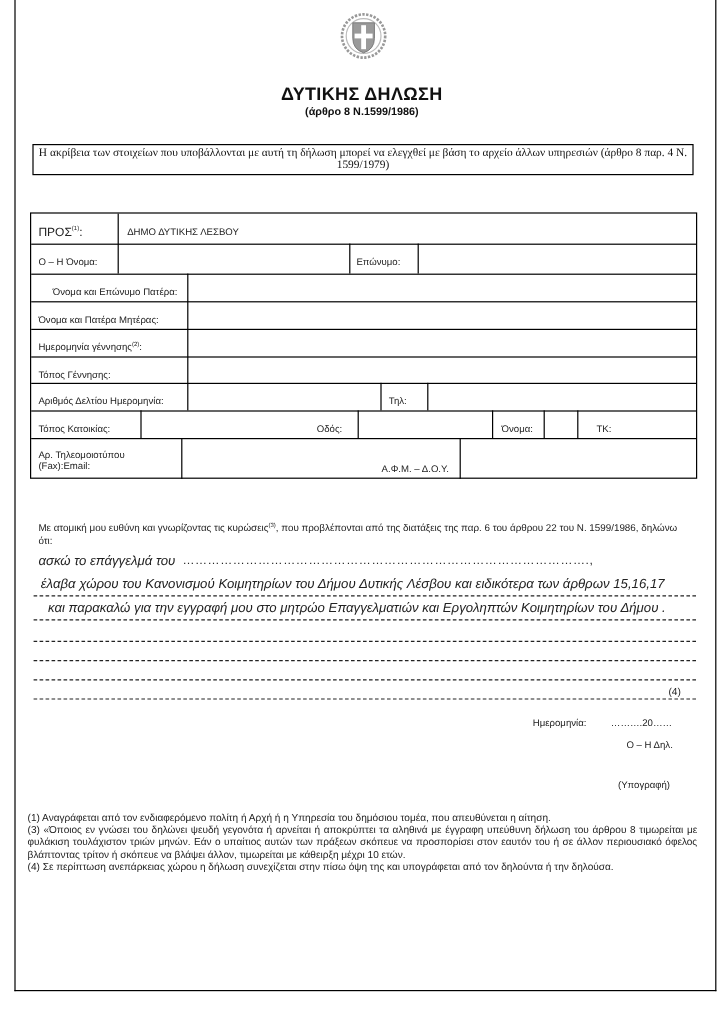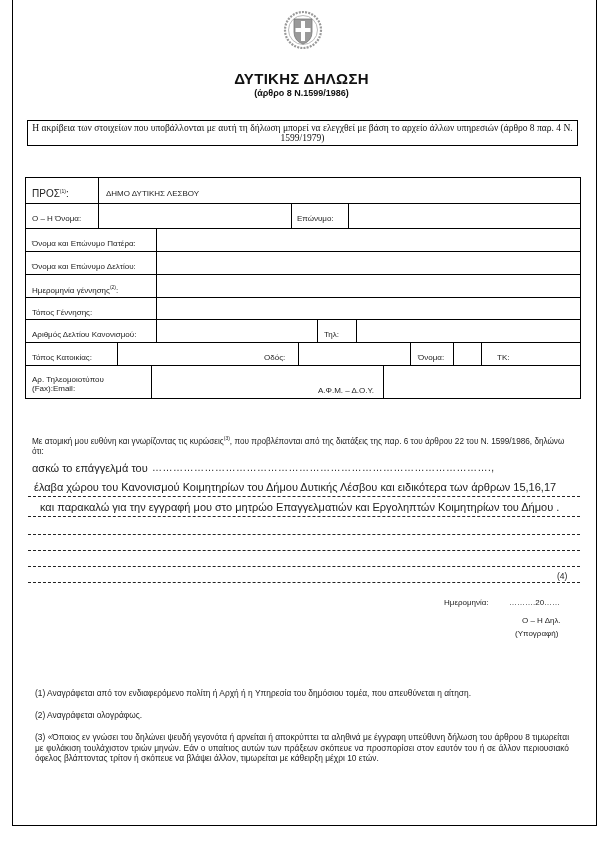--- a/index.html
+++ b/index.html
@@ -13,27 +13,27 @@
   .form { position: absolute; left: 25px; top: 177px; width: 556px; height: 222px; border: 1px solid #000; box-sizing: border-box; }
   .hl { position: absolute; left: 0; width: 100%; height: 0; border-top: 1px solid #000; }
   .vl { position: absolute; width: 0; border-left: 1px solid #000; }
   .lbl { position: absolute; font-size: 8px; color: #222; white-space: nowrap; }
   .lbl sup { font-size: 5px; }
   .val { position: absolute; font-size: 8px; color: #222; white-space: nowrap; }
   .field { position: absolute; background: transparent; }
 
   .body-text { position: absolute; left: 32px; top: 433px; width: 545px; font-size: 8.2px; line-height: 10px; color: #222; }
   .body-text sup { font-size: 5px; }
-  .hand-line { position: absolute; left: 28px; width: 552px; font-size: 11px; color: #222; white-space: nowrap; }
+  .hand-line { position: absolute; left: 28px; width: 552px; font-size: 11px; color: #222; white-space: nowrap; font-style: italic; }
   .dash { position: absolute; left: 28px; width: 552px; height: 0; border-top: 1px dashed #222; }
   .dots { position: absolute; font-size: 10px; color: #222; letter-spacing: 0.5px; }
 
   .sig { position: absolute; font-size: 8px; color: #222; white-space: nowrap; padding-left: 12px; }
   .foot { position: absolute; left: 23px; top: 676px; width: 558px; font-size: 8.4px; line-height: 10.2px; color: #222; text-align: justify; }
-  .foot p { margin: 12px; }
+  .foot p { margin: 0; }
 </style>
 </head>
 <body>
 
 <div class="frame"></div>
 
 <svg class="emblem" viewBox="0 0 40 40">
   <circle cx="20" cy="20" r="18" fill="none" stroke="#999" stroke-width="2.2" stroke-dasharray="2 1.2"></circle>
   <circle cx="20" cy="20" r="14.5" fill="none" stroke="#bbb" stroke-width="1"></circle>
   <path d="M11 9 H29 V22 Q29 31 20 34 Q11 31 11 22 Z" fill="#9a9a9a" stroke="#777" stroke-width="0.8"></path>
@@ -76,33 +76,33 @@
   <div class="vl" style="left:357px; top:187px; height:34px"></div>
 
   <div class="lbl" style="left:6px; top:10px; font-size:10px"><span>ΠΡΟΣ</span><sup>(1)</sup><span>:</span></div>
   <div class="val" style="left:80px; top:11px">ΔΗΜΟ ΔΥΤΙΚΗΣ ΛΕΣΒΟΥ</div>
 
   <div class="lbl" style="left:6px; top:36px">Ο – Η Όνομα:</div>
   <div class="field" style="left:73px; top:26px; width:191px; height:24px"></div>
   <div class="lbl" style="left:271px; top:36px">Επώνυμο:</div>
   <div class="field" style="left:323px; top:26px; width:230px; height:24px"></div>
 
-  <div class="lbl" style="left:6px; top:61px">Όνομα και Επώνυμο Πατέρα:</div>
+  <div class="lbl" style="left:18px; top:61px">Όνομα και Επώνυμο Πατέρα:</div>
   <div class="field" style="left:131px; top:51px; width:422px; height:22px"></div>
 
-  <div class="lbl" style="left:6px; top:84px">Όνομα και Επώνυμο Δελτίου:</div>
+  <div class="lbl" style="left:6px; top:84px">Όνομα και Πατέρα Μητέρας:</div>
   <div class="field" style="left:131px; top:74px; width:422px; height:22px"></div>
 
   <div class="lbl" style="left:6px; top:106px"><span>Ημερομηνία γέννησης</span><sup>(2)</sup><span>:</span></div>
   <div class="field" style="left:131px; top:97px; width:422px; height:22px"></div>
 
   <div class="lbl" style="left:6px; top:130px">Τόπος Γέννησης:</div>
   <div class="field" style="left:131px; top:120px; width:422px; height:21px"></div>
 
-  <div class="lbl" style="left:6px; top:152px">Αριθμός Δελτίου Κανονισμού:</div>
+  <div class="lbl" style="left:6px; top:152px">Αριθμός Δελτίου Ημερομηνία:</div>
   <div class="field" style="left:131px; top:142px; width:159px; height:22px"></div>
   <div class="lbl" style="left:298px; top:152px">Τηλ:</div>
   <div class="field" style="left:331px; top:142px; width:222px; height:22px"></div>
 
   <div class="lbl" style="left:6px; top:175px">Τόπος Κατοικίας:</div>
   <div class="field" style="left:92px; top:165px; width:179px; height:22px"></div>
   <div class="lbl" style="left:238px; top:175px">Οδός:</div>
   <div class="field" style="left:273px; top:165px; width:110px; height:22px"></div>
   <div class="lbl" style="left:392px; top:175px">Όνομα:</div>
   <div class="field" style="left:428px; top:165px; width:26px; height:22px"></div>
@@ -131,19 +131,19 @@
 <div class="dash" style="top:516px"></div>
 <div class="dash" style="top:534px"></div>
 <div class="dash" style="top:550px"></div>
 <div class="dash" style="top:566px"></div>
 <div class="dash" style="top:582px"></div>
 <div class="sig" style="left:556px; top:571px; font-size:8.5px; background:#fff; padding:0 1px">(4)</div>
 
 <div class="sig" style="left:432px; top:598px">Ημερομηνία:</div>
 <div class="sig" style="left:497px; top:598px">……….20……</div>
 <div class="sig" style="left:510px; top:616px">Ο – Η Δηλ.</div>
-<div class="sig" style="left:503px; top:629px">(Υπογραφή)</div>
+<div class="sig" style="left:503px; top:650px">(Υπογραφή)</div>
 
 <div class="foot">
   <p>(1) Αναγράφεται από τον ενδιαφερόμενο πολίτη ή Αρχή ή η Υπηρεσία του δημόσιου τομέα, που απευθύνεται η αίτηση.</p>
-  <p>(2) Αναγράφεται ολογράφως.</p>
   <p>(3) «Όποιος εν γνώσει του δηλώνει ψευδή γεγονότα ή αρνείται ή αποκρύπτει τα αληθινά με έγγραφη υπεύθυνη δήλωση του άρθρου 8 τιμωρείται με φυλάκιση τουλάχιστον τριών μηνών. Εάν ο υπαίτιος αυτών των πράξεων σκόπευε να προσπορίσει στον εαυτόν του ή σε άλλον περιουσιακό όφελος βλάπτοντας τρίτον ή σκόπευε να βλάψει άλλον, τιμωρείται με κάθειρξη μέχρι 10 ετών.</p>
+  <p>(4) Σε περίπτωση ανεπάρκειας χώρου η δήλωση συνεχίζεται στην πίσω όψη της και υπογράφεται από τον δηλούντα ή την δηλούσα.</p>
 </div>
 
 </body></html>

